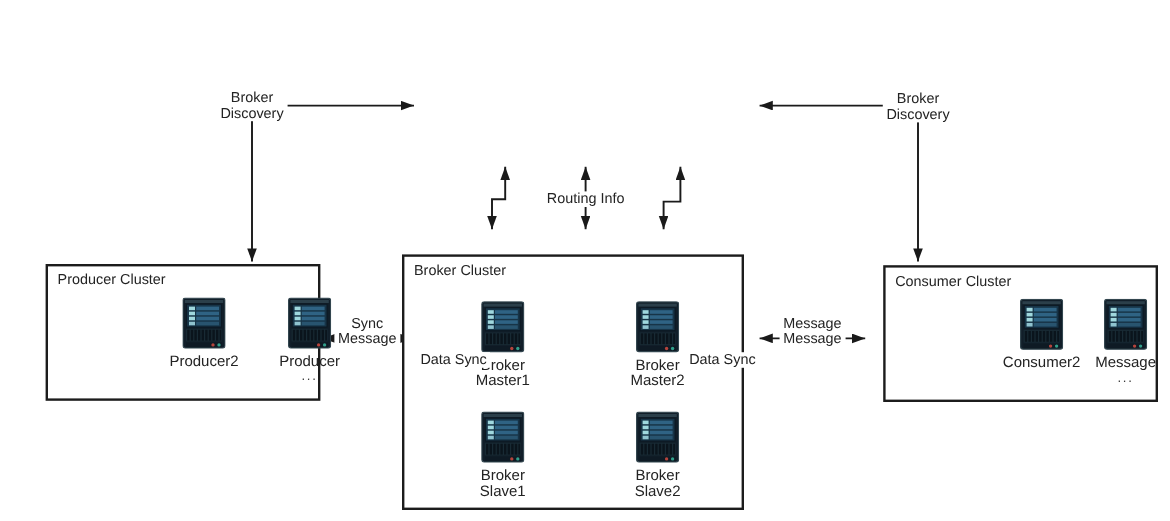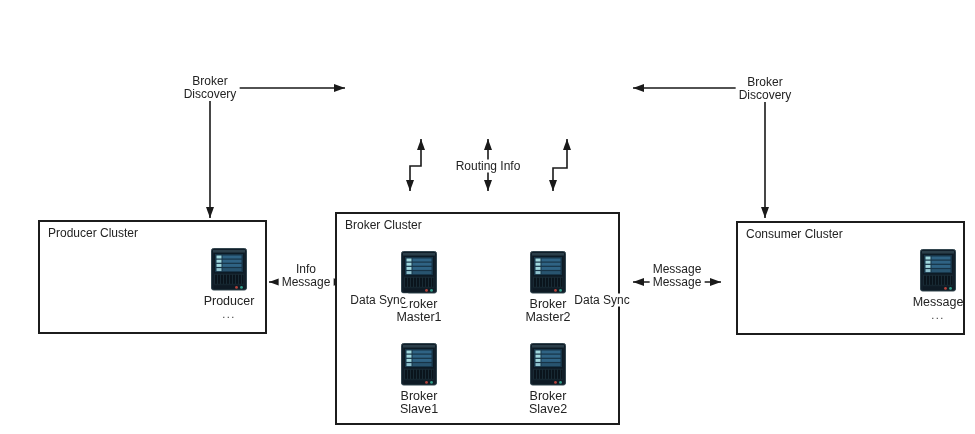--- a/index.html
+++ b/index.html
@@ -106,31 +106,43 @@
         </svg>
       <div class="nlabel">
         <span>Broker</span>
           <span>Slave2</span>
       </div>
     </div>
   </div>
 
   <div class="cluster" style="left:38px;top:220px;width:229px;height:114px;">
     <div class="cluster-title">Producer Cluster</div>
-    <div class="node" style="left:189px;top:26px;">
+    <div class="node" style="left:130px;top:26px;">
+      <svg class="server">
+          <use href="#server-sym"></use>
+        </svg>
+      <div class="nlabel">Producer2</div>
+    </div>
+    <div class="node" style="left:218px;top:26px;">
       <svg class="server">
           <use href="#server-sym"></use>
         </svg>
       <div class="nlabel">Producer</div>
       <div class="dots">...</div>
     </div>
   </div>
 
   <div class="cluster" style="left:722px;top:221px;width:229px;height:114px;margin-left:14px;">
     <div class="cluster-title">Consumer Cluster</div>
+    <div class="node" style="left:130px;top:26px;">
+      <svg class="server">
+          <use href="#server-sym"></use>
+        </svg>
+      <div class="nlabel">Consumer2</div>
+    </div>
     <div class="node" style="left:200px;top:26px;">
       <svg class="server">
           <use href="#server-sym"></use>
         </svg>
       <div class="nlabel">Message</div>
       <div class="dots">...</div>
     </div>
   </div>
 
   <div class="elabel" style="left:210px;top:88px;">
@@ -138,21 +150,21 @@
       <span>Discovery</span>
   </div>
   <div class="elabel" style="left:765px;top:89px;">
     <span>Broker</span>
       <span>Discovery</span>
   </div>
   <div class="elabel" style="left:488px;top:166px;">
     <span>Routing Info</span>
   </div>
   <div class="elabel" style="left:306px;top:276px;">
-    <span>Info</span>
+    <span>Sync</span>
       <span>Message</span>
   </div>
   <div class="elabel" style="left:677px;top:276px;">
     <span>Message</span>
       <span>Message</span>
   </div>
   <div class="elabel" style="left:378px;top:300px;">
     <span>Data Sync</span>
   </div>
   <div class="elabel" style="left:602px;top:300px;">

